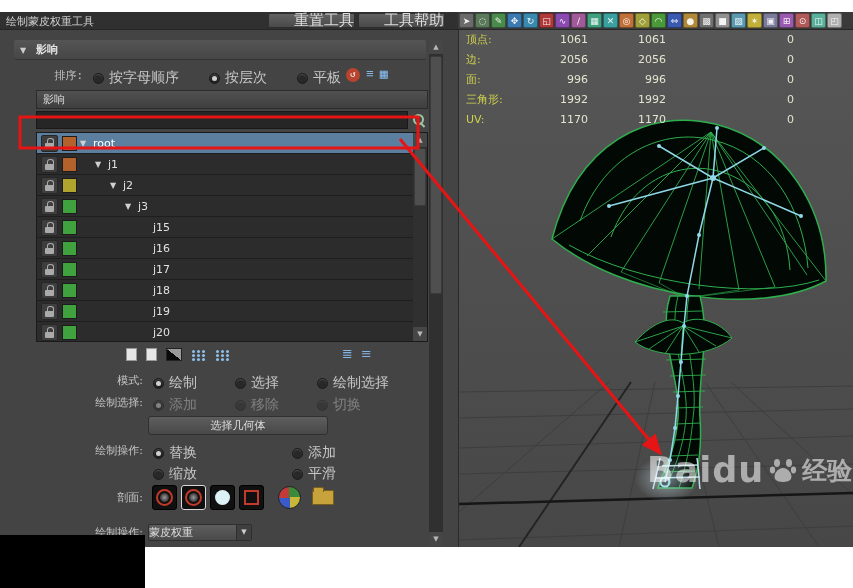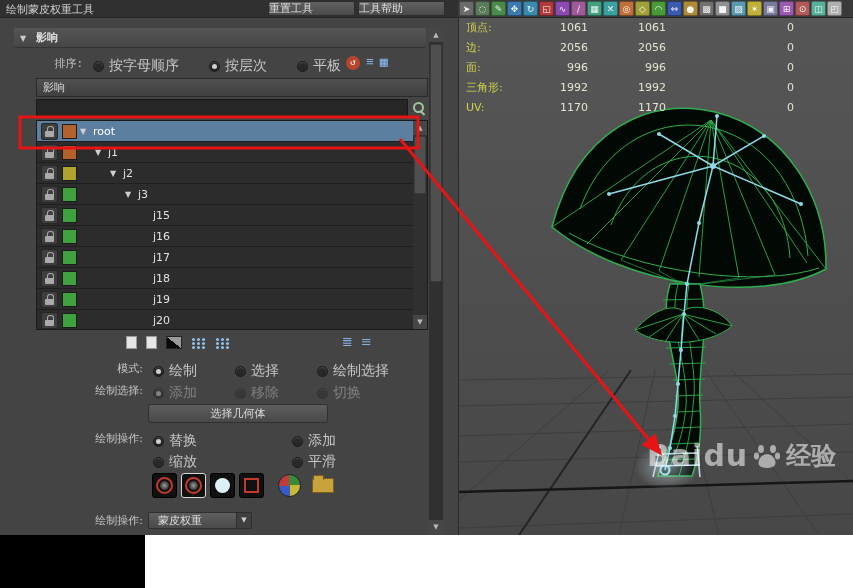--- a/index.html
+++ b/index.html
@@ -1,25 +1,25 @@
 <!DOCTYPE html>
 <html><head>
 <meta charset="utf-8">
 <style>
   html,body{margin:0;padding:0;width:853px;height:588px;overflow:hidden;background:#fff;
     font-family:"DejaVu Sans","Liberation Sans",sans-serif;}
   *{box-sizing:border-box;user-select:none;}
   .app{position:relative;width:853px;height:588px;background:#fff;}
-  .mainui{position:absolute;left:0;top:0;width:853px;height:535px;background:#0369a1;overflow:hidden;}
+  .mainui{position:absolute;left:0;top:12px;width:853px;height:535px;background:#0369a1;overflow:hidden;}
 
   
   .titlebar{position:absolute;left:0;top:0;width:458px;height:18px;background:#303030;border-bottom:1px solid #262626;}
   .titlebar .wtitle{position:absolute;left:6px;top:2px;font-size:11px;color:#cfcfcf;}
   .tbtn{position:absolute;top:1px;height:15px;width:87px;background:linear-gradient(#616161,#4a4a4a);
-    border:1px solid #2e2e2e;border-radius:2px;color:#ddd;font-size:11px;line-height:13px;text-align:left;}
+    border:1px solid #2e2e2e;border-radius:2px;color:#ddd;font-size:15px;line-height:13px;text-align:right;}
   .tbtn.reset{left:268px;} .tbtn.help{left:358px;}
   .mayabar{position:absolute;left:458px;top:0;width:395px;height:18px;background:#3a3a3a;
     border-bottom:1px solid #262626;display:flex;gap:1px;align-items:center;padding:1px 1px;}
   .ticon{width:15px;height:15px;border-radius:2px;font-size:9px;line-height:15px;text-align:center;
     color:rgba(255,255,255,.9);flex:none;border:1px solid rgba(0,0,0,.35);}
 
   
   .leftpanel{position:absolute;left:0;top:18px;width:458px;height:517px;background:#444;}
   .sec-header{position:absolute;left:14px;top:10px;width:412px;height:20px;background:linear-gradient(#555,#464646);
     border-bottom:1px solid #333;border-radius:2px;color:#e2e2e2;font-size:11px;font-weight:bold;line-height:19px;padding-left:6px;}
@@ -96,36 +96,36 @@
   .brush.sel{border:1px solid #d8d8d8;}
   .brush .solid{position:absolute;inset:4px;border-radius:50%;background:#ddf0f6;}
   .brush .sq{position:absolute;inset:4px;border:2px solid #c23a2a;}
   .sphere-icon{position:absolute;left:278px;top:1px;width:23px;height:23px;border-radius:50%;
     background:conic-gradient(#3a8a3a 0 90deg,#c8b83a 0 180deg,#3a5ac8 0 270deg,#c23a3a 0 360deg);border:1px solid #222;}
   .folder-icon{position:absolute;left:312px;top:5px;width:22px;height:15px;background:#c8a23a;border:1px solid #7a5f1c;border-radius:1px;}
   .folder-icon::before{content:"";position:absolute;left:0;top:-4px;width:9px;height:4px;background:#c8a23a;border:1px solid #7a5f1c;border-bottom:none;border-radius:2px 2px 0 0;}
 
   .wtyperow{position:absolute;left:0;top:494px;width:458px;height:18px;}
   .dropdown{position:absolute;left:148px;top:0;width:104px;height:17px;background:linear-gradient(#5e5e5e,#4a4a4a);
-    border:1px solid #2e2e2e;border-radius:2px;color:#ddd;font-size:11px;line-height:15px;padding-left:9px;}
+    border:1px solid #2e2e2e;border-radius:2px;color:#ddd;font-size:11px;line-height:15px;padding-left:0;}
   .dropdown .dd-arrow{position:absolute;right:0;top:0;width:15px;height:15px;background:#3f3f3f;border-left:1px solid #2e2e2e;
     color:#ccc;font-size:7px;line-height:15px;text-align:center;}
 
   
   .viewport{position:absolute;left:458px;top:18px;width:395px;height:517px;background:linear-gradient(#565656,#474747);
     border-left:1px solid #2a2a2a;overflow:hidden;padding-left:27px;}
   .vp-svg{position:absolute;left:0;top:0;}
   .hud{position:absolute;left:7px;top:0px;}
   .hud-row{display:flex;font-size:11px;line-height:20px;}
   .hud-label{width:60px;color:#ced04e;}
   .hud-val{text-align:right;color:#e4e4d0;}
   .hud-val.c0{width:62px;}.hud-val.c1{width:78px;}.hud-val.c2{width:128px;}
   .watermark{position:absolute;left:188px;top:420px;color:#fff;opacity:.55;}
   .wm-row{display:flex;align-items:center;gap:5px;}
-  .wm-brand{font-size:30px;font-weight:bold;letter-spacing:1px;}
+  .wm-brand{font-size:35px;font-weight:bold;letter-spacing:1px;}
   .wm-cn{font-size:25px;font-weight:bold;}
   .wm-url{font-size:17px;margin-top:6px;margin-left:8px;letter-spacing:.5px;}
 
   .annot{position:absolute;left:0;top:0;z-index:60;pointer-events:none;}
   .bottomblack{position:absolute;left:0;top:535px;width:145px;height:53px;background:#000;}
 </style>
 </head>
 <body>
 
 <div class="app">
@@ -349,20 +349,21 @@
               <span class="radio-label">缩放</span>
             </span>
             <span class="radio-item">
               <span class="radio"></span>
               <span class="radio-label">平滑</span>
             </span>
           </div>
       </div>
 
       <div class="profrow">
+        <span class="row-label">剖面:</span>
         <span class="brush" style="left:152px;">
             <span class="ring"></span>
             <span class="soft"></span>
           </span>
         <span class="brush sel" style="left:181px;">
             <span class="ring"></span>
             <span class="soft"></span>
           </span>
         <span class="brush" style="left:210px;">
             <span class="solid"></span>

